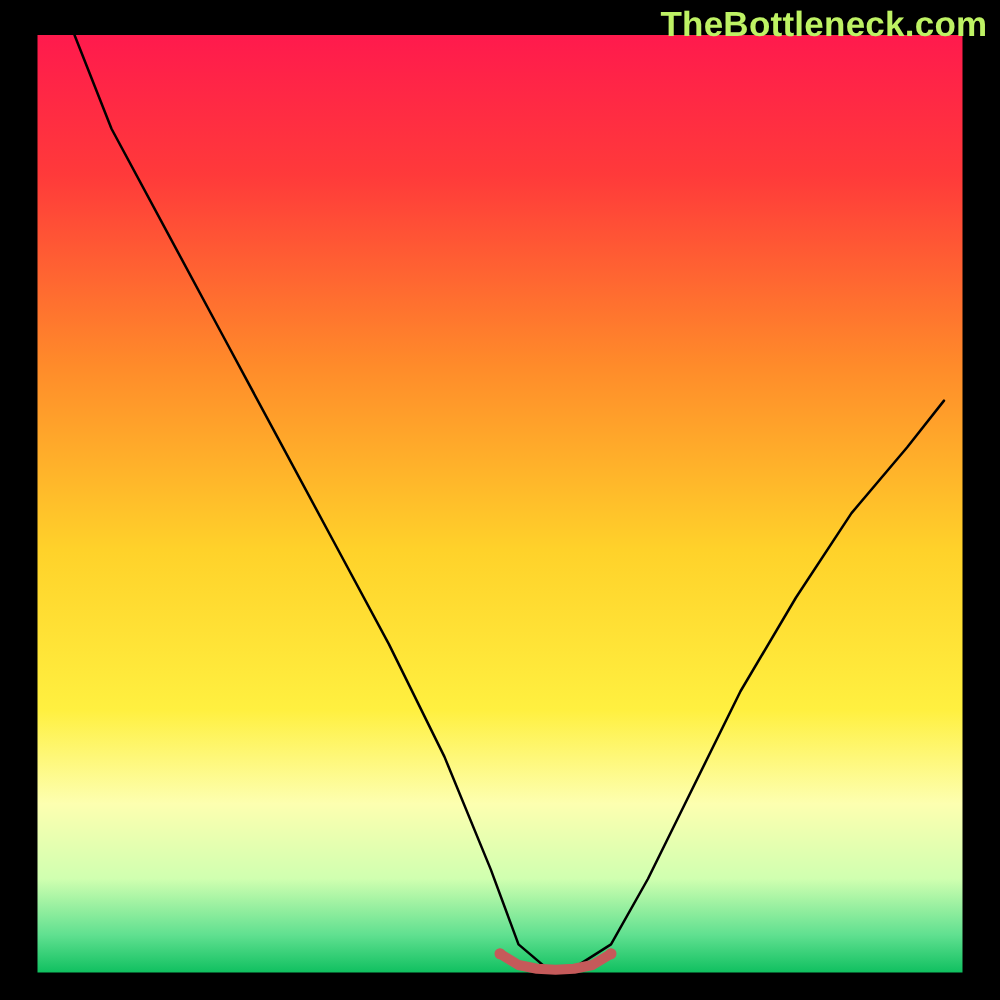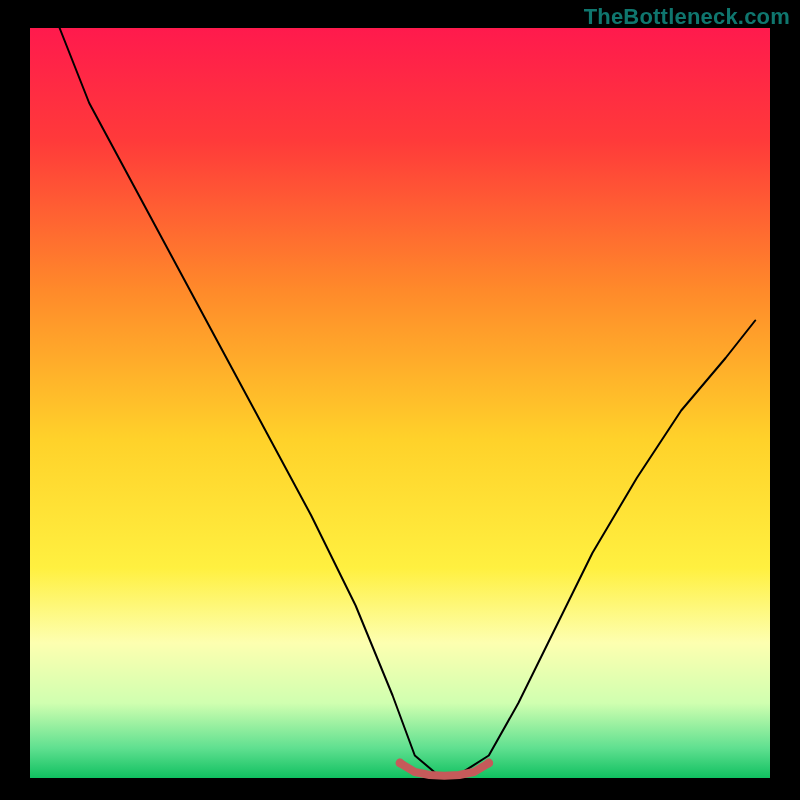--- a/index.html
+++ b/index.html
@@ -14,23 +14,23 @@
   .chart-container {
     position: relative;
     width: 800px;
     height: 800px;
     background: #000;
   }
   .watermark {
     position: absolute;
     top: 4px;
     right: 10px;
-    font-size: 22px;
+    font-size: 28px;
     font-weight: bold;
-    color: #0f766e;
+    color: #bef264;
     z-index: 10;
     letter-spacing: 0.2px;
   }
   svg.plot {
     position: absolute;
     top: 0;
     left: 0;
   }
 </style>
 </head>

